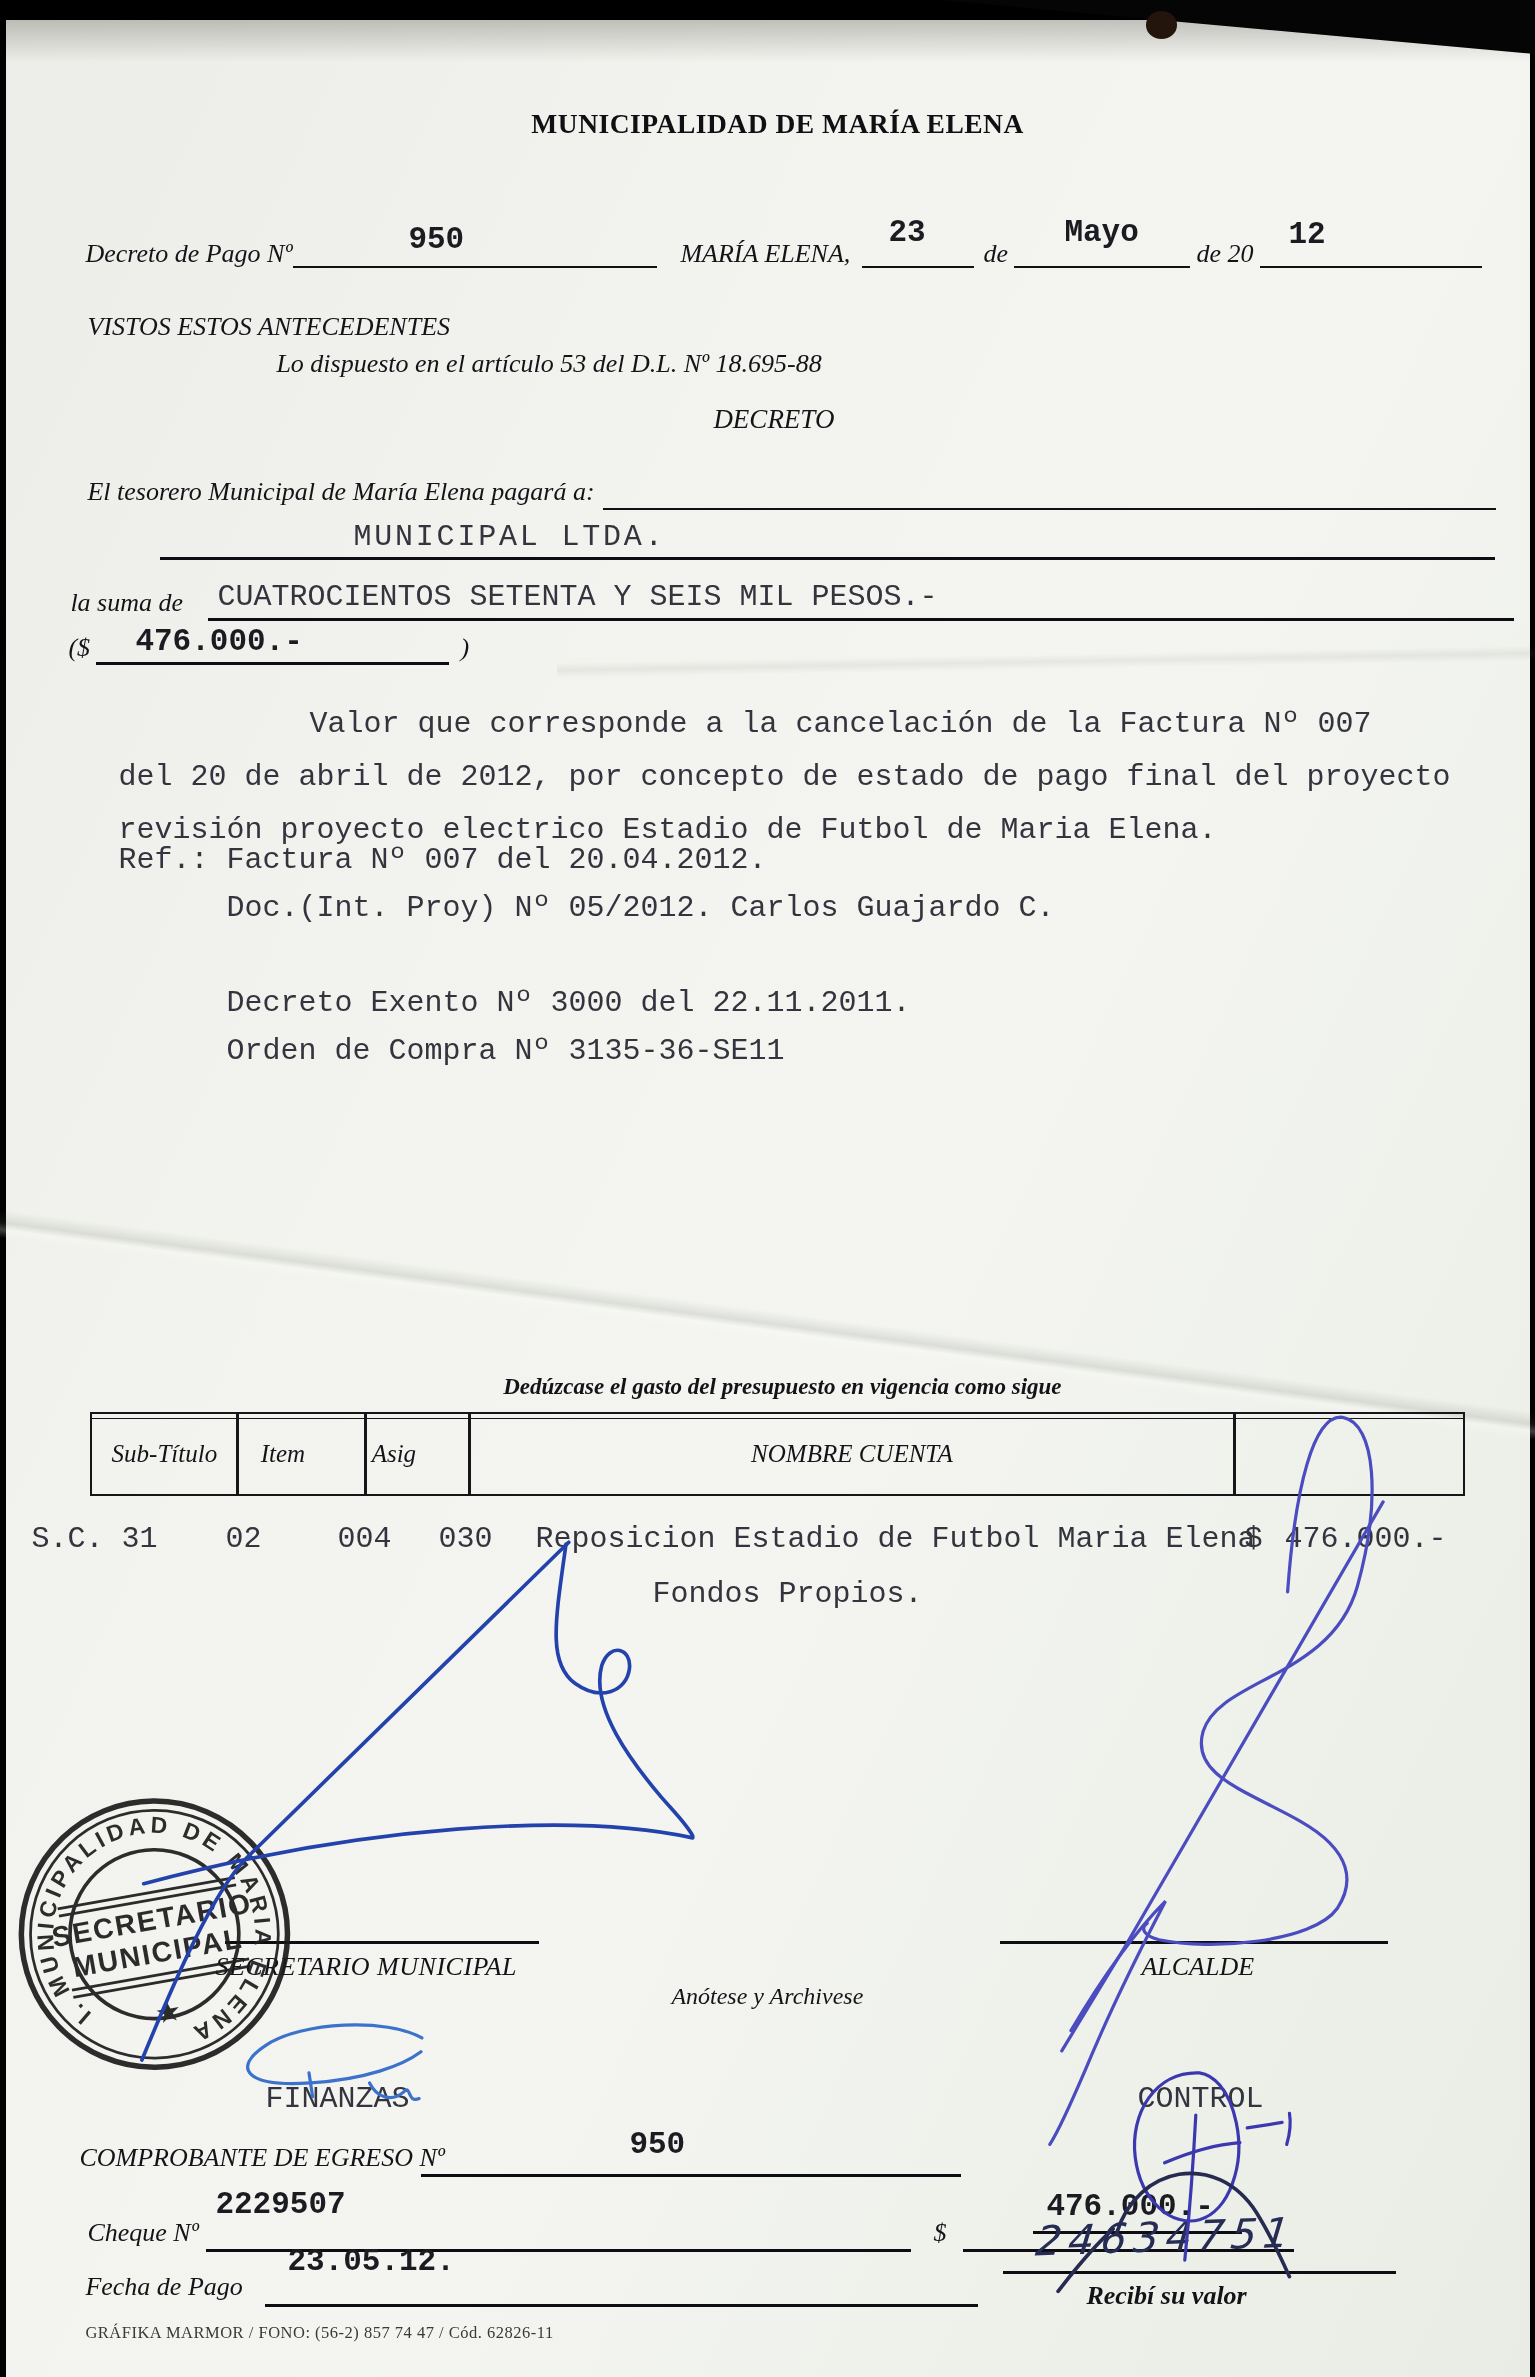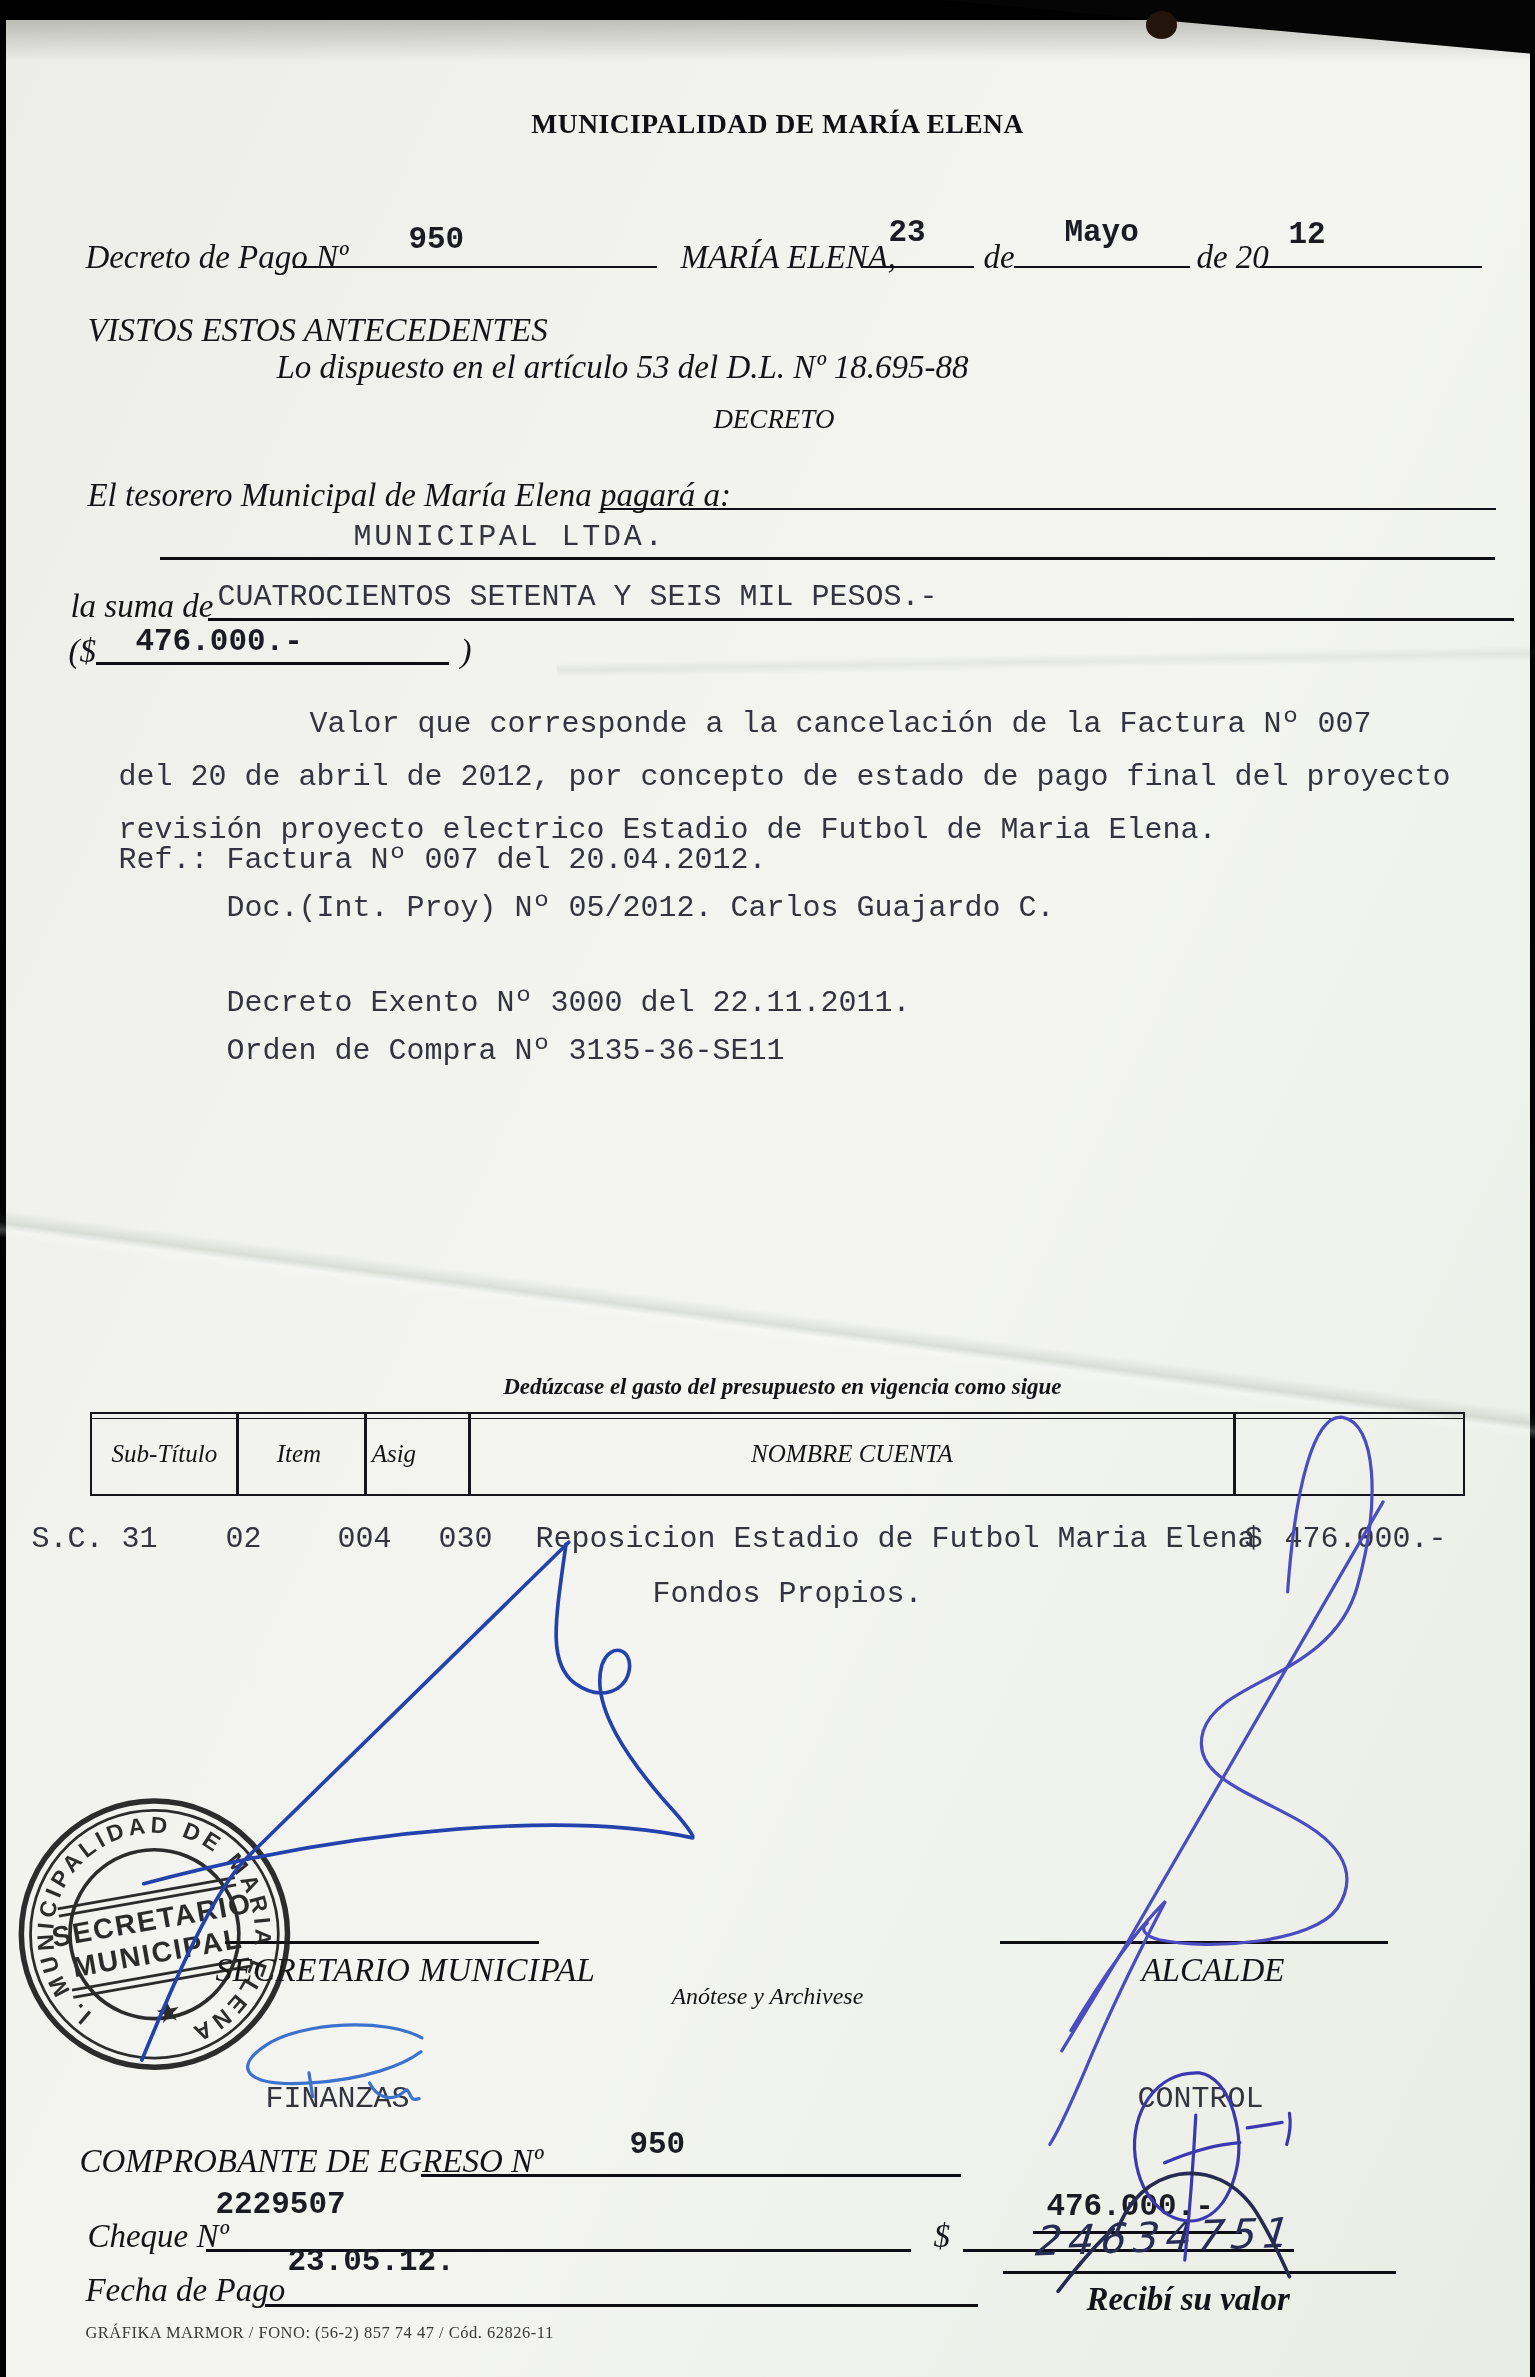--- a/index.html
+++ b/index.html
@@ -12,21 +12,21 @@
         background:linear-gradient(180deg,rgba(60,60,50,.28),rgba(60,60,50,0));}
   .crease{position:absolute;left:-110px;top:1297px;width:1837px;height:27.5px;
         transform:rotate(7.5deg);
         background:linear-gradient(180deg,rgba(0,0,0,0) 0%,rgba(95,105,90,.16) 45%,rgba(255,255,255,.25) 70%,rgba(0,0,0,0) 100%);}
   .crease2{position:absolute;left:551px;top:634px;width:1010px;height:14.7px;transform:rotate(-1deg);
         background:linear-gradient(180deg,rgba(0,0,0,0),rgba(100,108,95,.10),rgba(0,0,0,0));}
   .edge-wedge{position:absolute;left:918px;top:-0.9px;width:617px;height:55px;background:#050505;
         clip-path:polygon(0 0,100% 0,100% 100%,2% 0);}
   .blob{position:absolute;left:1146px;top:11px;width:31px;height:27.5px;background:#23150b;border-radius:50%;}
   .abs{position:absolute;}
-  .it{font-style:italic;color:#141418;font-size:33px;white-space:pre;}
+  .it{font-style:italic;color:#141418;font-size:26px;white-space:pre;}
   .tw{font-family:"Liberation Mono",monospace;font-size:30px;color:#34343e;white-space:pre;}
   .twb{font-family:"Liberation Mono",monospace;font-weight:700;font-size:31px;color:#1b1b22;white-space:pre;}
   .rule{position:absolute;border-bottom:2.8px solid #101016;}
   .rule4{position:absolute;border-bottom:3.7px solid #0d0d13;}
   .title{width:100%;text-align:center;font-weight:700;font-size:27.5px;letter-spacing:0.5px;color:#101014;}
   .center{text-align:center;}
   .tbl{position:absolute;left:84px;top:1392px;width:1375px;height:84px;border:2.8px solid #15151a;box-sizing:border-box;}
   .tbl .dbl{position:absolute;left:0;top:3.7px;width:100%;height:1.8px;background:#15151a;}
   .tbl .v{position:absolute;top:0;bottom:0;width:2.8px;background:#15151a;}
   .tbl .hc{position:absolute;top:0;height:79px;line-height:79px;text-align:center;
@@ -91,21 +91,21 @@
 
   <div class="abs it center" style="left:0;width:1552px;top:1354px;font-weight:600;font-size:23px;">Dedúzcase el gasto del presupuesto en vigencia como sigue</div>
 
   <div class="tbl">
     <div class="dbl"></div>
     <div class="v" style="left:144px;"></div>
     <div class="v" style="left:272px;"></div>
     <div class="v" style="left:376px;"></div>
     <div class="v" style="left:1141px;"></div>
     <div class="hc" style="left:0;width:144px;">Sub-Título</div>
-    <div class="hc" style="left:150px;width:113px;">Item</div>
+    <div class="hc" style="left:134px;width:113px;">Item</div>
     <div class="hc" style="left:262px;width:79px;">Asig</div>
     <div class="hc" style="left:378px;width:763px;font-style:italic;">NOMBRE CUENTA</div>
   </div>
 
   <div class="abs tw" style="left:25px;top:1502px;">S.C. 31</div>
   <div class="abs tw" style="left:219px;top:1502px;">02</div>
   <div class="abs tw" style="left:331px;top:1502px;">004</div>
   <div class="abs tw" style="left:432px;top:1502px;">030</div>
   <div class="abs tw" style="left:529px;top:1502px;">Reposicion Estadio de Futbol Maria Elena</div>
   <div class="abs tw" style="left:1238px;top:1502px;">$</div>

